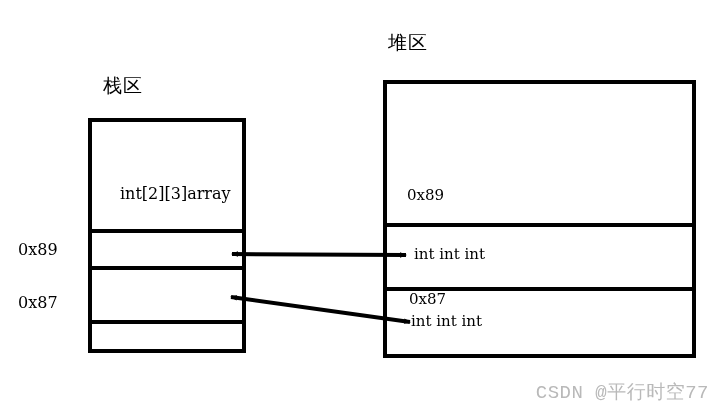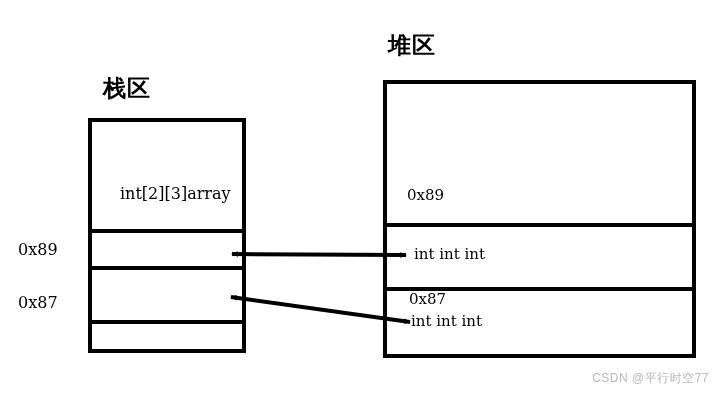--- a/index.html
+++ b/index.html
@@ -15,22 +15,22 @@
     width: 721px;
     height: 407px;
     background: #ffffff;
     overflow: hidden;
   }
 
   
   .region-title {
     position: absolute;
     font-family: "DejaVu Sans", "Liberation Sans", sans-serif;
-    font-weight: bold;
-    font-size: 23px;
+    font-weight: normal;
+    font-size: 19px;
     color: #000000;
     letter-spacing: 1px;
     white-space: nowrap;
   }
   #stack-title { left: 103px;  top: 73px; }
   #heap-title  { left: 388px; top: 30px; }
 
   
   .frame {
     position: absolute;
@@ -92,23 +92,23 @@
     top: 0;
     width: 721px;
     height: 407px;
     pointer-events: none;
   }
 
   
   #watermark {
     position: absolute;
     right: 12px;
-    bottom: 20px;
-    font-family: Liberation Sans, sans-serif;
-    font-size: 12px;
+    bottom: 2px;
+    font-family: Liberation Mono, monospace;
+    font-size: 19px;
     color: #b9b9b9;
     white-space: nowrap;
     letter-spacing: 0.5px;
   }
 </style>
 </head>
 <body>
 
 <div id="canvas">
 

